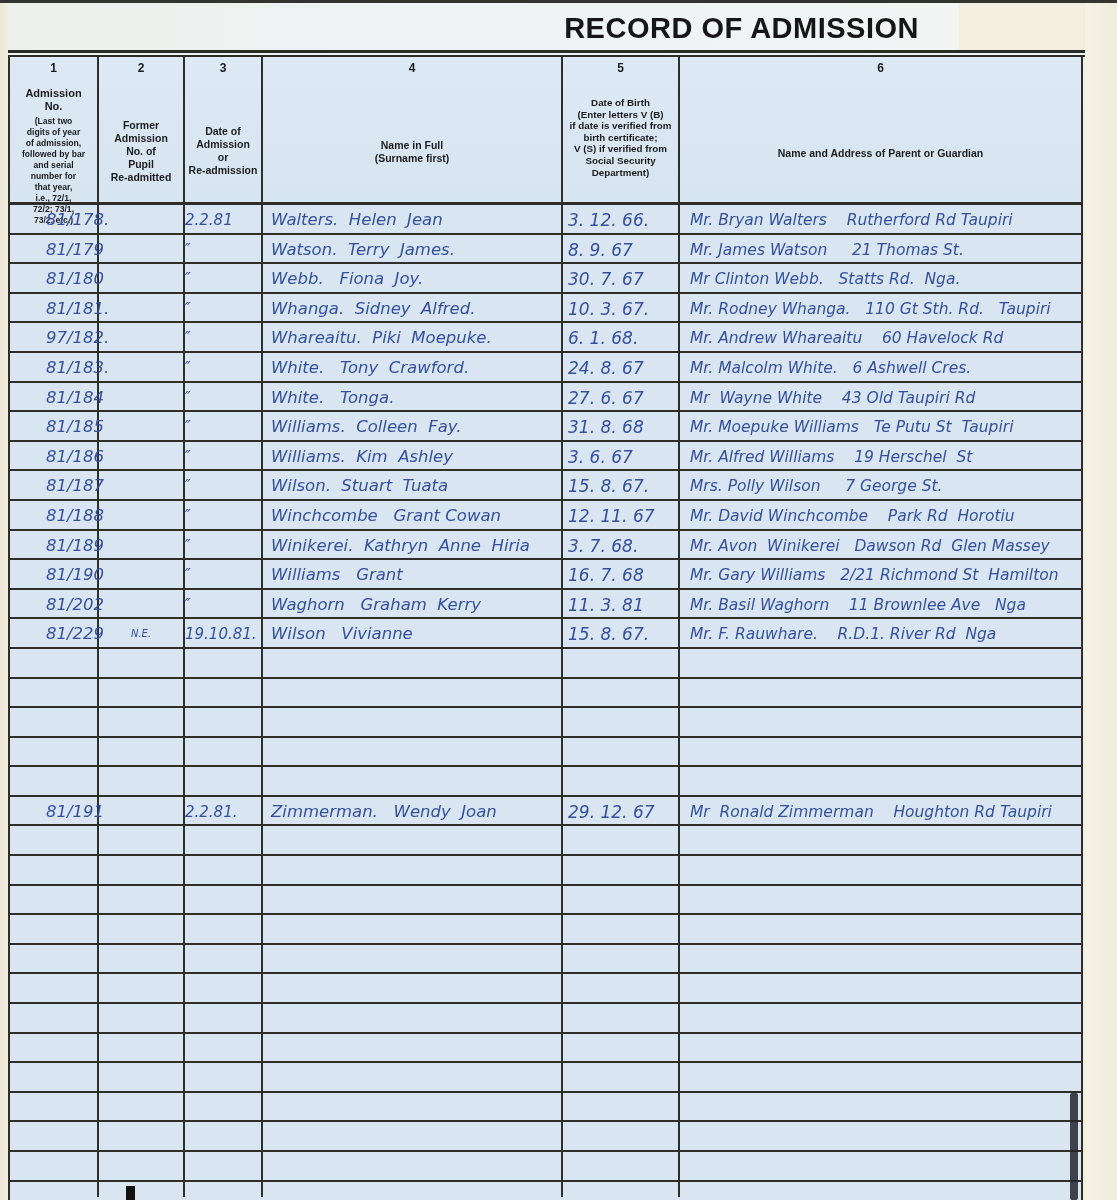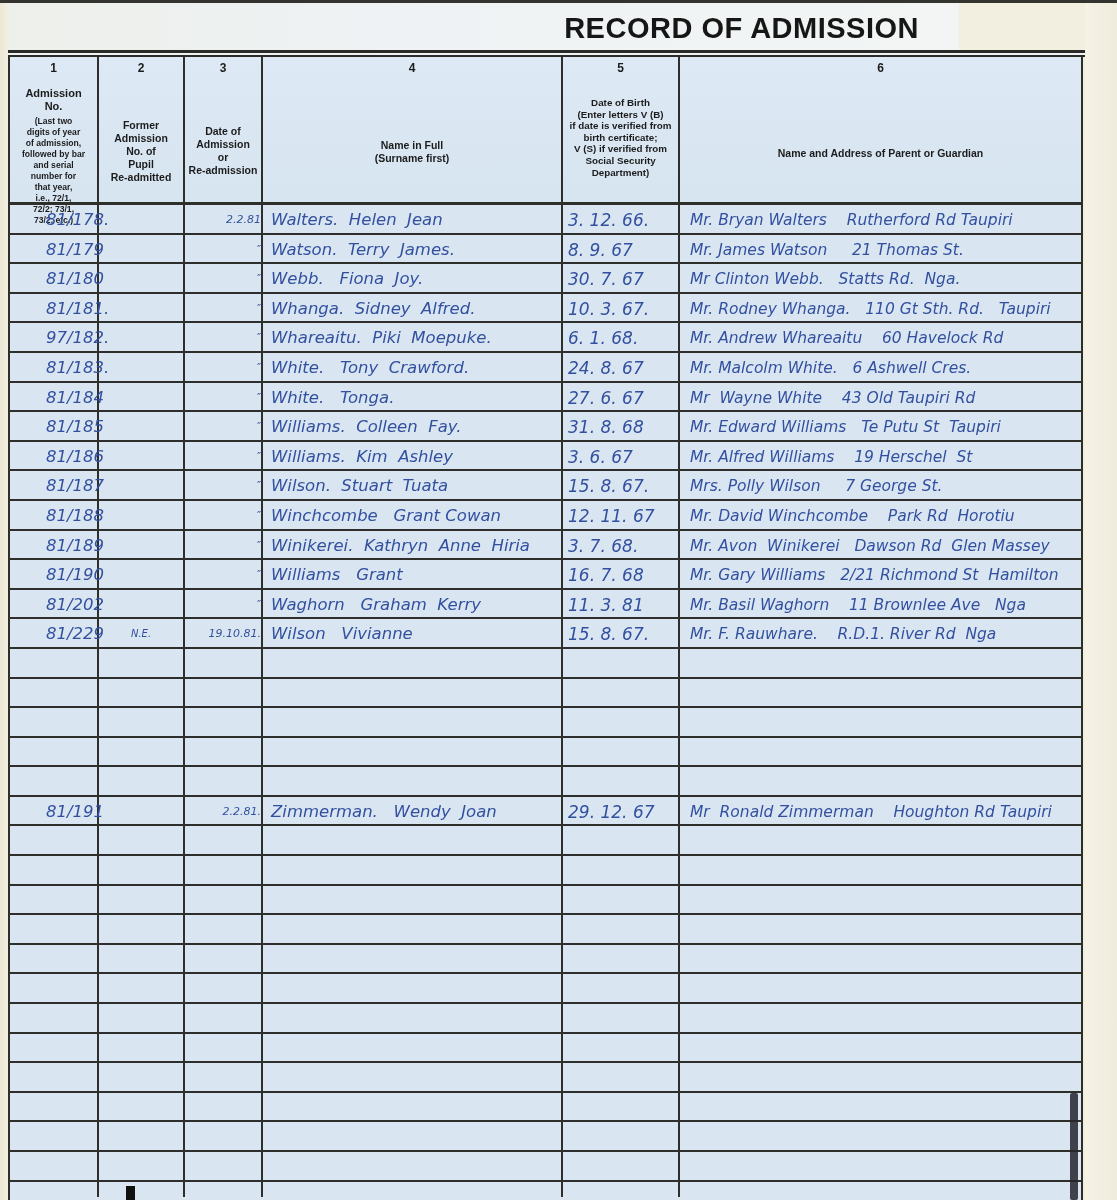--- a/index.html
+++ b/index.html
@@ -66,21 +66,21 @@
     position:relative;border-right:2px solid var(--grid);
     box-sizing:border-box;overflow:visible;
   }
   .cell:last-child{border-right:none;border-radius:14px;}
   .hw{
     font-family:"DejaVu Sans",sans-serif;font-style:italic;
     color:var(--ink);white-space:pre;line-height:30px;
   }
   .c1{font-size:16.5px;padding-left:0;margin-left:36px;}
   .c2{font-size:10px;text-align:center;}
-  .c3{font-size:11px;text-align:right;}
+  .c3{font-size:15px;text-align:left;}
   .c4{font-size:16.5px;padding-left:8px;z-index:2;}
   .c5{font-size:17px;padding-left:5px;}
   .c6{font-size:15.5px;padding-left:10px;}
   .bottom-tick{position:absolute;left:126px;top:1186px;width:9px;height:14px;background:#111110;}
   .ink-smudge{position:absolute;left:1070px;top:1093px;width:8px;height:107px;background:#23252e;opacity:.85;border-radius:2px;}
   .right-margin{
     position:absolute;left:1085px;top:3px;width:32px;height:1197px;
     background:linear-gradient(90deg,#f5f2e6,#efecdc);
   }
   .left-margin{
@@ -212,21 +212,21 @@
     <div class="cell hw c4">White.   Tonga.</div>
     <div class="cell hw c5">27. 6. 67</div>
     <div class="cell hw c6">Mr  Wayne White    43 Old Taupiri Rd</div>
   </div>
         <div class="row grid-row">
     <div class="cell hw c1">81/185</div>
     <div class="cell hw c2"></div>
     <div class="cell hw c3">″</div>
     <div class="cell hw c4">Williams.  Colleen  Fay.</div>
     <div class="cell hw c5">31. 8. 68</div>
-    <div class="cell hw c6">Mr. Edward Williams   Te Putu St  Taupiri</div>
+    <div class="cell hw c6">Mr. Moepuke Williams   Te Putu St  Taupiri</div>
   </div>
         <div class="row grid-row">
     <div class="cell hw c1">81/186</div>
     <div class="cell hw c2"></div>
     <div class="cell hw c3">″</div>
     <div class="cell hw c4">Williams.  Kim  Ashley</div>
     <div class="cell hw c5">3. 6. 67</div>
     <div class="cell hw c6">Mr. Alfred Williams    19 Herschel  St</div>
   </div>
         <div class="row grid-row">

